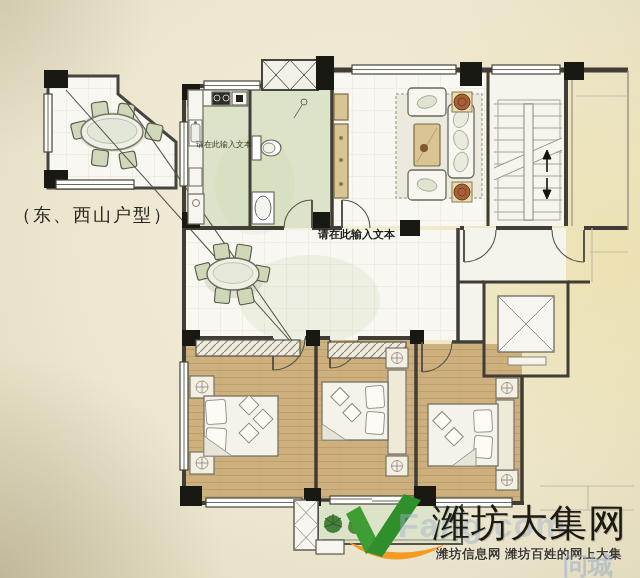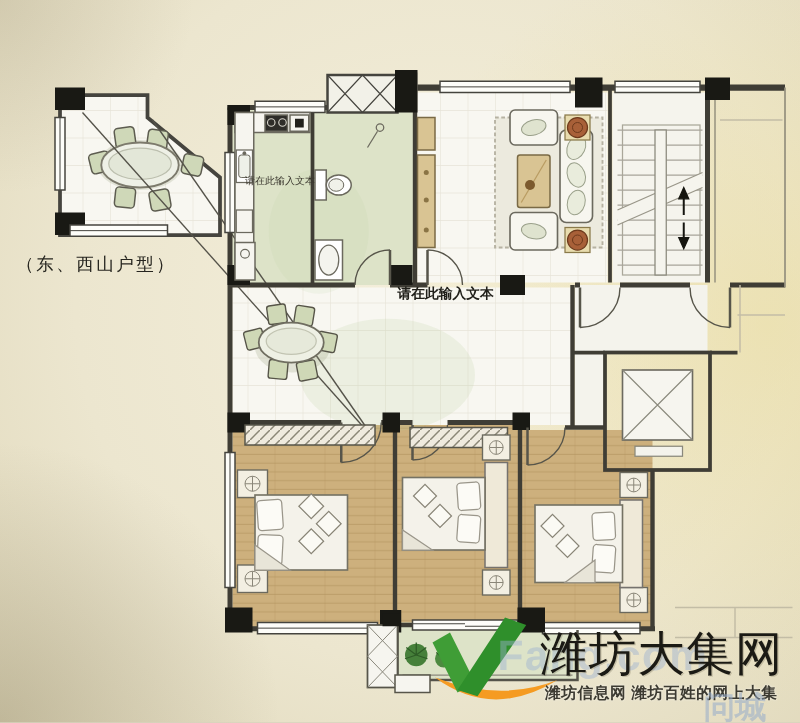--- a/index.html
+++ b/index.html
@@ -7,21 +7,21 @@
     position:relative;width:640px;height:578px;overflow:hidden;
     font-family:"Liberation Sans",sans-serif;
     background:
       radial-gradient(circle at 0% 100%, rgba(110,100,70,.28), rgba(110,100,70,0) 26%),
       radial-gradient(circle at 0% 0%, rgba(120,110,85,.16), rgba(120,110,85,0) 18%),
       radial-gradient(circle at 96% 45%, rgba(235,220,150,.5), rgba(235,220,150,0) 45%),
       radial-gradient(circle at 55% 42%, #f4efdb 0%, #ece6cf 60%, #e0d8ba 100%);
   }
   #plan-svg{position:absolute;left:0;top:0;}
   .label{position:absolute;white-space:nowrap;text-align:right;}
-  .unit-type{left:13px;top:203px;font-family:"Liberation Serif",serif;font-size:14px;letter-spacing:2px;color:#26251f;}
+  .unit-type{left:13px;top:203px;font-family:"Liberation Serif",serif;font-size:18px;letter-spacing:2px;color:#26251f;}
   .note-small{left:196px;top:139px;font-size:8px;color:#3a372e;}
   .note-entry{left:318px;top:227px;font-size:11px;font-weight:bold;color:#21201a;}
   .wm-fang{left:398px;top:506px;font-size:34px;font-weight:bold;letter-spacing:1px;color:rgba(158,178,208,.45);}
   .wm-site{left:432px;top:498px;font-size:38px;font-weight:400;color:#1b1a14;letter-spacing:1px;text-shadow:1px 1px 0 rgba(90,85,60,.25);}
   .wm-tag{left:436px;top:546px;font-size:12.5px;font-weight:bold;color:#3c3a31;letter-spacing:.5px;text-shadow:0 0 2px rgba(255,255,255,.7);}
   .wm-corner{left:563px;top:549px;font-size:25px;font-weight:bold;color:rgba(150,172,202,.55);}
 </style>
 </head>
 <body>
 

